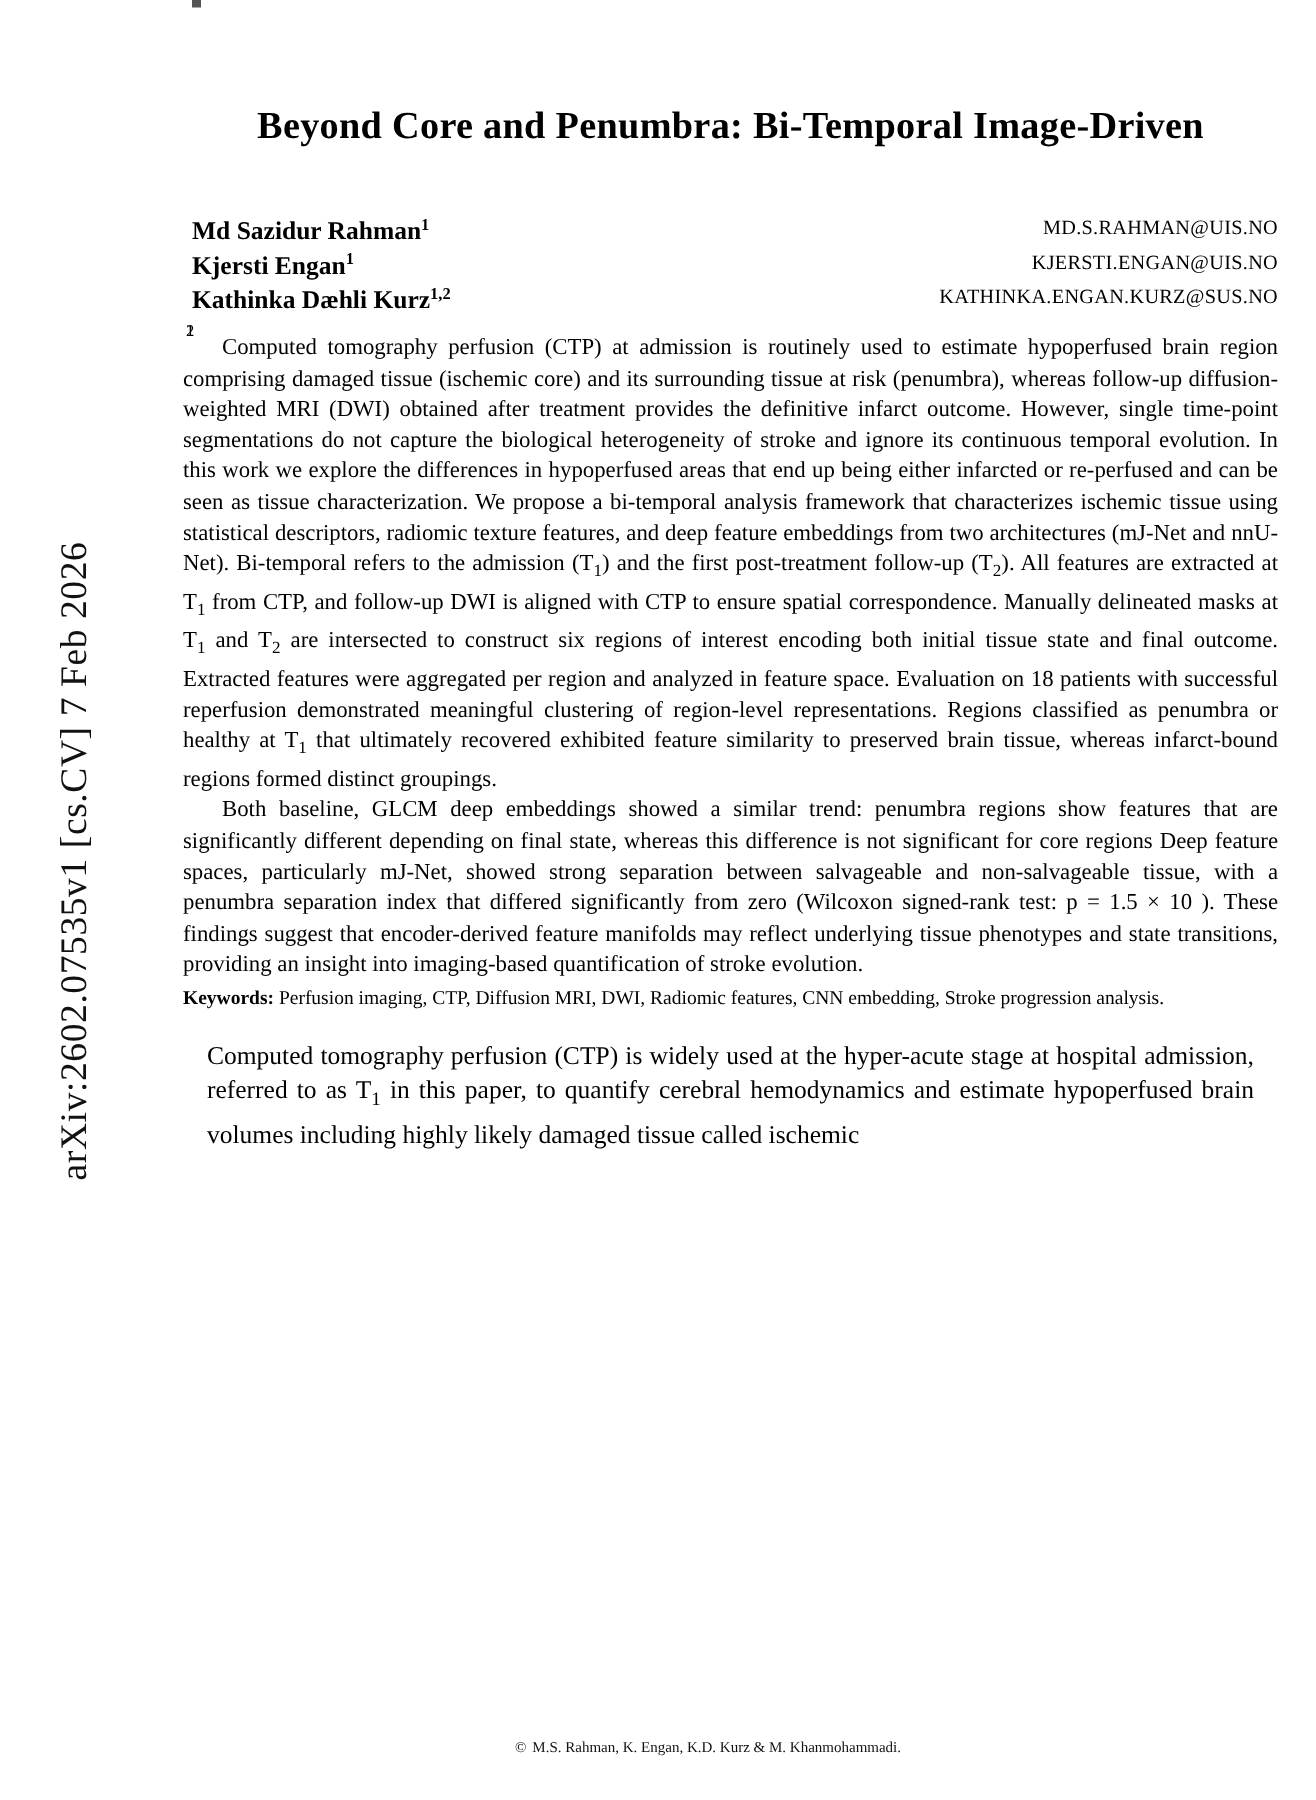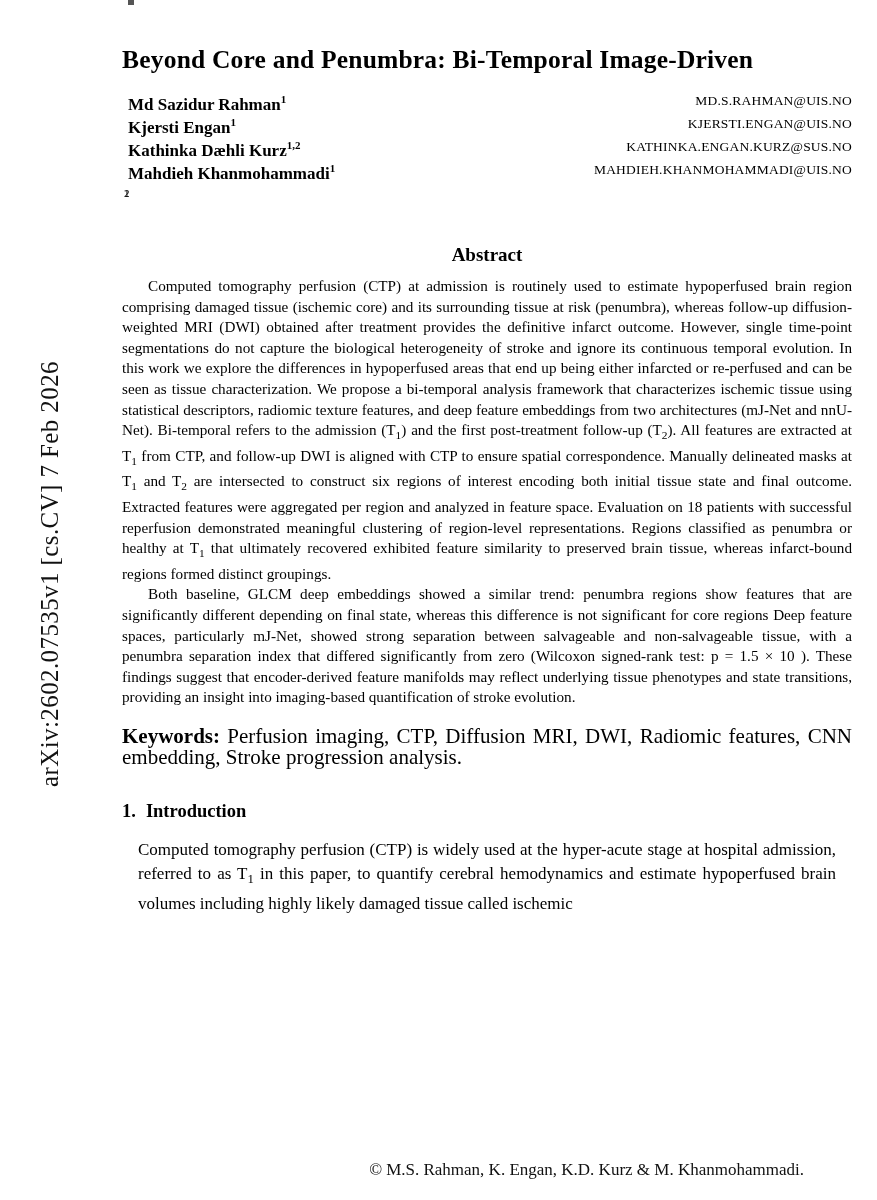--- a/index.html
+++ b/index.html
@@ -48,31 +48,32 @@
     height: 1200px;
   }
   .content {
     position: absolute;
     left: 26px;
     top: 0;
     width: 730px;
   }
 
   .title {
-    margin-top: 44px;
+    margin-top: 68px;
+    text-align: center;
     font-size: 25.5px;
     line-height: 31px;
     letter-spacing: 0.2px;
     font-weight: bold;
     font-family: "Liberation Serif", serif;
   }
 
   
   .authors {
-    margin-top: 18px;
+    margin-top: 45px;
     position: relative;
   }
   .author-row {
     position: relative;
     height: 22px;
     margin-bottom: 1px;
   }
   .author-name {
     position: absolute;
     left: 6px;
@@ -124,22 +125,22 @@
     line-height: 20.6px;
     text-align: justify;
     text-justify: inter-word;
     font-family: Liberation Serif, serif;
   }
   .abs-body p {
     margin: 0;
     text-indent: 26px;
   }
   .keywords {
-    margin-top: 18px;
-    font-size: 21px;
+    margin-top: 1px;
+    font-size: 13px;
     line-height: 20.6px;
     text-align: justify;
   }
   .keywords b { font-weight: bold; }
 
   sub { font-size: 0.75em; vertical-align: sub; }
 
   
   .section-head {
     margin-top: 34px;
@@ -151,25 +152,25 @@
     margin-top: 14px;
     font-size: 17px;
     line-height: 23.5px;
     text-align: justify;
   }
   .body-text p { margin: 16px; }
 
   
   .footer {
     position: absolute;
-    left: 104px;
+    left: 122px;
     top: 1160px;
     width: 700px;
-    font-size: 17px;
-    text-align: right;
+    font-size: 10px;
+    text-align: center;
     color: #111;
   }
   .footer .copy { margin-right: 4px; }
 
   .topdot {
     position: absolute;
     left: 128px;
     top: 0px;
     width: 6px;
     height: 5px;
@@ -202,47 +203,39 @@
       <div class="author-row">
         <div class="author-name"><span>Kjersti Engan</span><sup>1</sup></div>
         <div class="author-email">KJERSTI.ENGAN@UIS.NO</div>
       </div>
 
       <div class="author-row">
         <div class="author-name"><span>Kathinka Dæhli Kurz</span><sup>1,2</sup></div>
         <div class="author-email">KATHINKA.ENGAN.KURZ@SUS.NO</div>
       </div>
 
-      <div class="author-row">
-        <div class="author-name"><span>Mahdieh Khanmohammadi</span><sup>1</sup></div>
-        <div class="author-email">MAHDIEH.KHANMOHAMMADI@UIS.NO</div>
-      </div>
 
       <div class="affil">
         <span class="mark">1</span>
       </div>
       <div class="affil">
         <span class="mark">2</span>
       </div>
     </div>
 
-    <div class="abstract-head">Abstract</div>
 
     <div class="abs-body">
       <p>Computed tomography perfusion (CTP) at admission is routinely used to estimate hypoperfused brain region comprising damaged tissue (ischemic core) and its surrounding tissue at risk (penumbra), whereas follow-up diffusion-weighted MRI (DWI) obtained after treatment provides the definitive infarct outcome. However, single time-point segmentations do not capture the biological heterogeneity of stroke and ignore its continuous temporal evolution. In this work we explore the differences in hypoperfused areas that end up being either infarcted or re-perfused and can be seen as tissue characterization. We propose a bi-temporal analysis framework that characterizes ischemic tissue using statistical descriptors, radiomic texture features, and deep feature embeddings from two architectures (mJ-Net and nnU-Net). Bi-temporal refers to the admission (T<sub>1</sub>) and the first post-treatment follow-up (T<sub>2</sub>). All features are extracted at T<sub>1</sub> from CTP, and follow-up DWI is aligned with CTP to ensure spatial correspondence. Manually delineated masks at T<sub>1</sub> and T<sub>2</sub> are intersected to construct six regions of interest encoding both initial tissue state and final outcome. Extracted features were aggregated per region and analyzed in feature space. Evaluation on 18 patients with successful reperfusion demonstrated meaningful clustering of region-level representations. Regions classified as penumbra or healthy at T<sub>1</sub> that ultimately recovered exhibited feature similarity to preserved brain tissue, whereas infarct-bound regions formed distinct groupings.</p>
       <p>Both baseline, GLCM deep embeddings showed a similar trend: penumbra regions show features that are significantly different depending on final state, whereas this difference is not significant for core regions Deep feature spaces, particularly mJ-Net, showed strong separation between salvageable and non-salvageable tissue, with a penumbra separation index that differed significantly from zero (Wilcoxon signed-rank test: p = 1.5 × 10 ). These findings suggest that encoder-derived feature manifolds may reflect underlying tissue phenotypes and state transitions, providing an insight into imaging-based quantification of stroke evolution.</p>
       <div class="keywords">
         <b>Keywords:</b>
         <span>Perfusion imaging, CTP, Diffusion MRI, DWI, Radiomic features, CNN embedding, Stroke progression analysis.</span>
       </div>
     </div>
 
-    <div class="section-head">
-      <span class="num">1.</span><span>Introduction</span>
-    </div>
 
     <div class="body-text">
       <p>Computed tomography perfusion (CTP) is widely used at the hyper-acute stage at hospital admission, referred to as T<sub>1</sub> in this paper, to quantify cerebral hemodynamics and estimate hypoperfused brain volumes including highly likely damaged tissue called ischemic</p>
     </div>
 
   </div>
 </div>
 
 <div class="footer">
   <span class="copy">©</span><span>M.S. Rahman, K. Engan, K.D. Kurz &amp; M. Khanmohammadi.</span>

